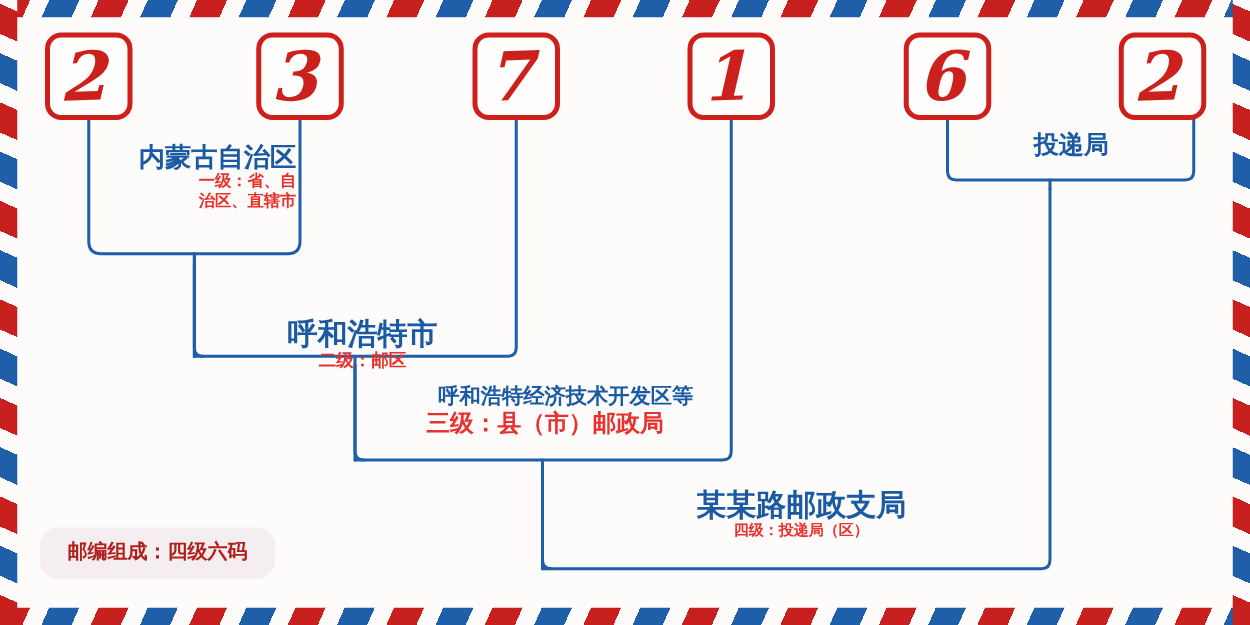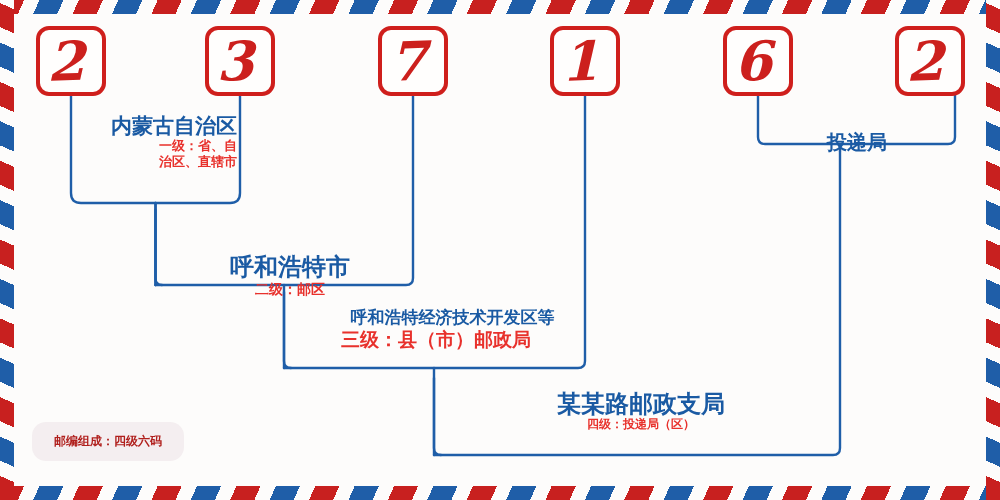--- a/index.html
+++ b/index.html
@@ -81,33 +81,33 @@
 
   #g3{left:282px;top:308px;width:308px;}
   #g3 .lbl-place{font-size:17px;padding-left:33px;}
   #g3 .lbl-level{font-size:19px;}
 
   #g4{left:432px;top:390px;width:418px;}
   #g4 .lbl-place{font-size:24px;}
   #g4 .lbl-level{font-size:12px;}
 
   #gdeliver{left:760px;top:104px;width:194px;}
-  #gdeliver .lbl-place{font-size:20px;margin-top:27px;}
+  #gdeliver .lbl-place{font-size:20px;}
 
   
   #badge{
     position:absolute;left:32px;top:422px;
     padding:9px 22px 11px 22px;
     background:#f4eef0;border-radius:14px;
     z-index:18;
   }
   #badge .badge-text{
     color:#b01f1c;
     font-family:"DejaVu Serif","Liberation Serif",serif;
-    font-weight:bold;font-size:12px;white-space:nowrap;
+    font-weight:bold;font-size:16px;white-space:nowrap;
   }
 </style>
 </head>
 <body>
 
 <div id="stage">
 
   <div class="border-strip border-top">
       <div class="stripe-h"></div>
     </div>

